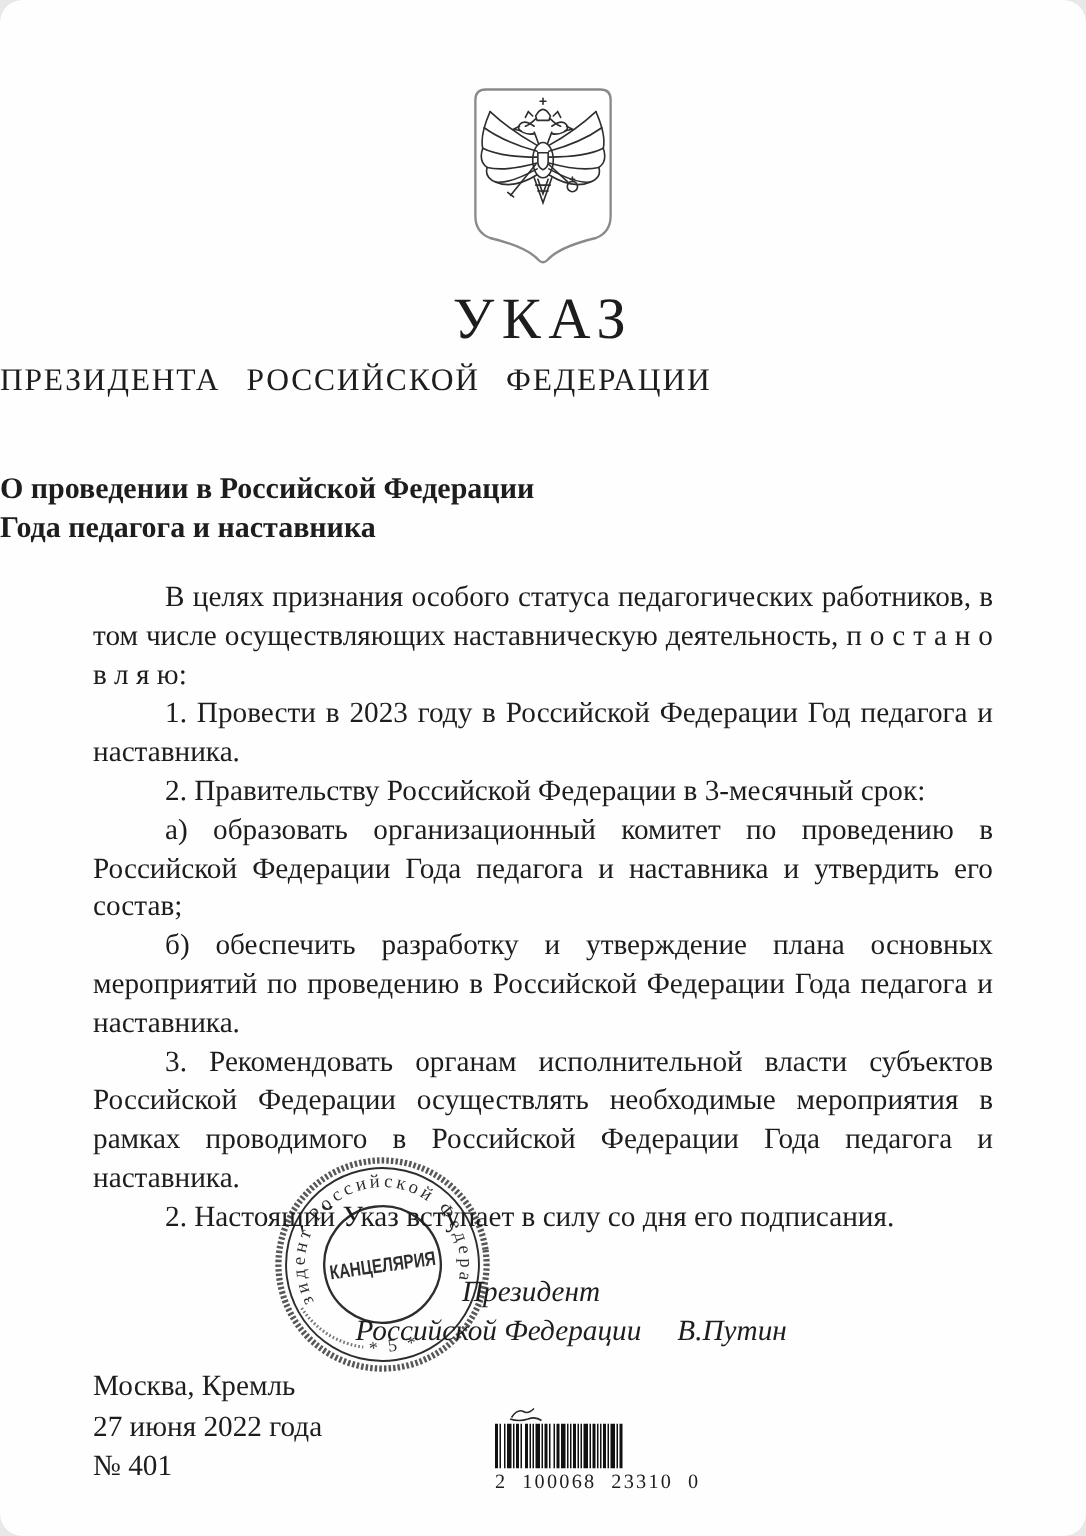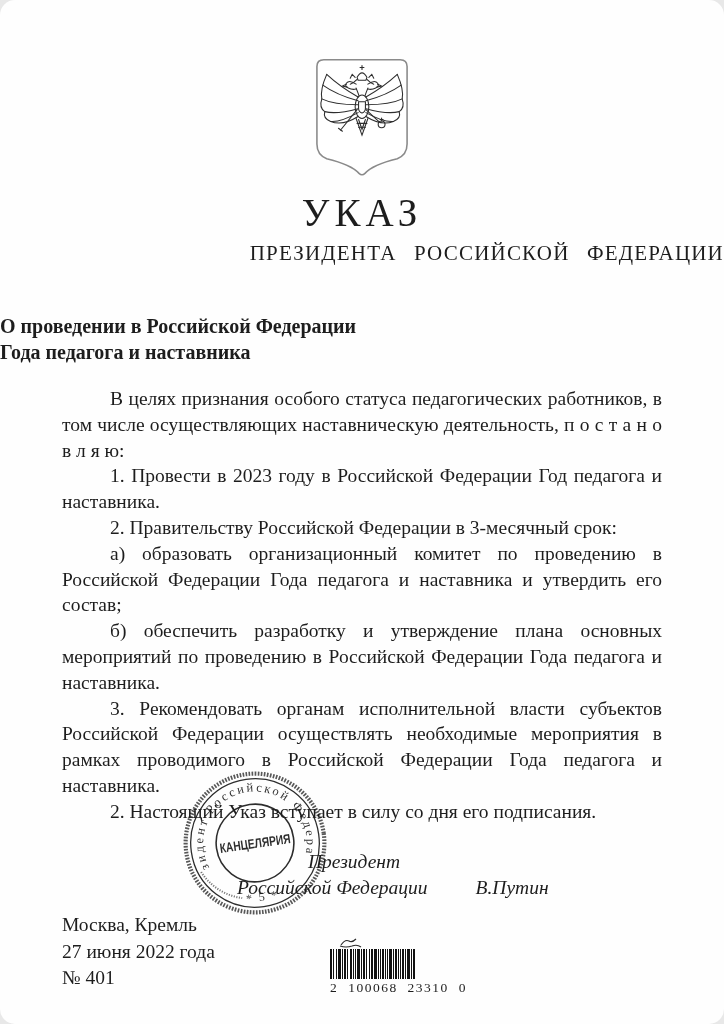--- a/index.html
+++ b/index.html
@@ -17,21 +17,21 @@
     position:absolute;top:57px;left:50%;transform:translateX(-50%);
     width:98px;height:121px;
   }
   .doc-title{
     position:absolute;top:190px;left:0;width:100%;
     text-align:center;
     font-size:39px;letter-spacing:5px;font-weight:normal;
   }
   .doc-org{
     position:absolute;top:241px;left:0;width:100%;
-    text-align:right;
+    text-align:left;
     font-size:21px;letter-spacing:1.2px;word-spacing:11px;
   }
   .doc-subject{
     position:absolute;top:313px;left:0;width:100%;
     font-weight:bold;
     font-size:20px;line-height:26px;
   }
   .doc-body{
     position:absolute;top:386px;left:62px;width:600px;
     font-size:19.5px;line-height:25.8px;
@@ -42,21 +42,21 @@
     position:absolute;left:181px;top:769px;
     width:148px;height:148px;
     transform:rotate(-8deg);
     opacity:.92;
   }
   .signature{
     position:absolute;left:237px;top:849px;
     font-size:19.5px;line-height:26px;white-space:nowrap;font-style:italic;
   }
   .signature .pos1{margin-left:71px;}
-  .signature .sig-name{margin-left:48px;}
+  .signature .sig-name{margin-left:24px;}
   .place-date{
     position:absolute;left:62px;top:912px;
     font-size:19.5px;line-height:26.5px;
   }
   .barcode-block{
     position:absolute;left:330px;top:936px;width:100px;
     text-align:right;
   }
   .barcode-mark{display:block;margin-left:8px;width:26px;height:13px;}
   .barcode-bars{display:block;width:86px;height:30px;}

